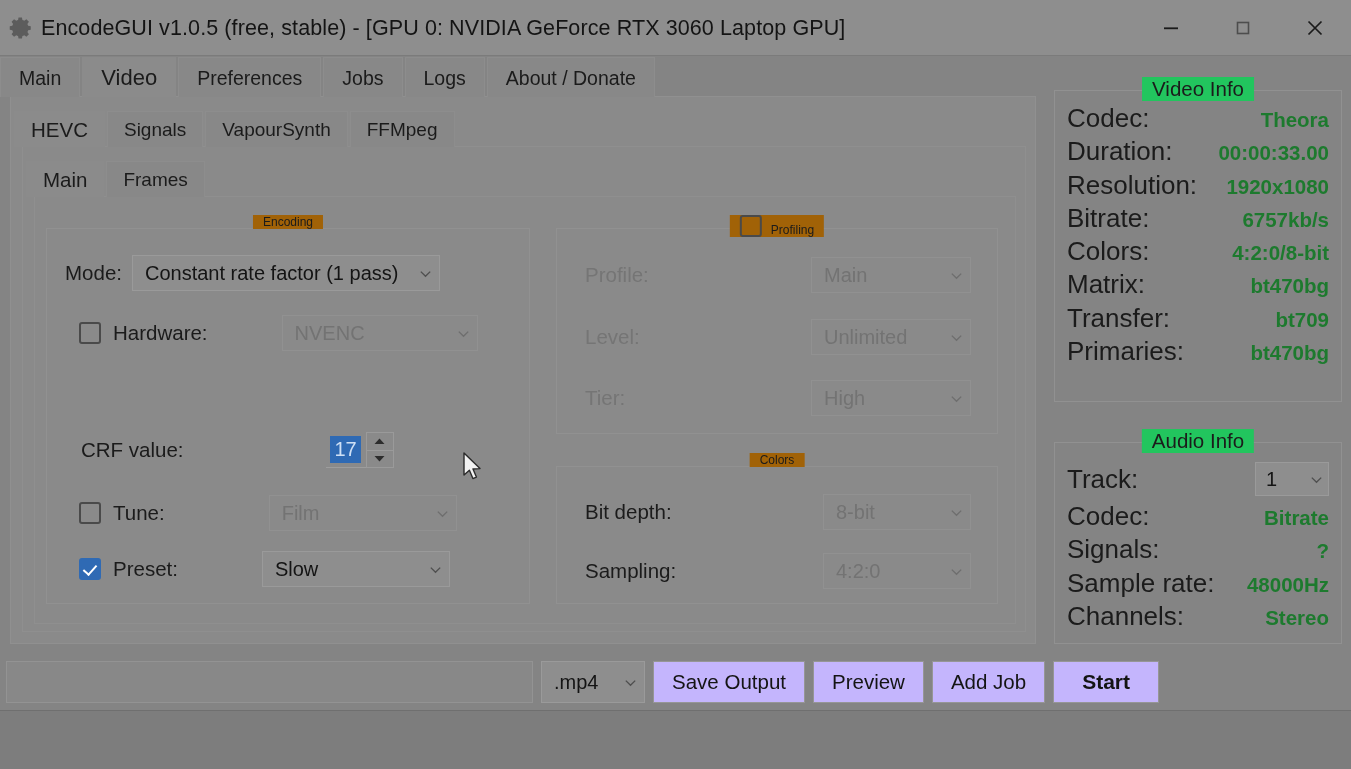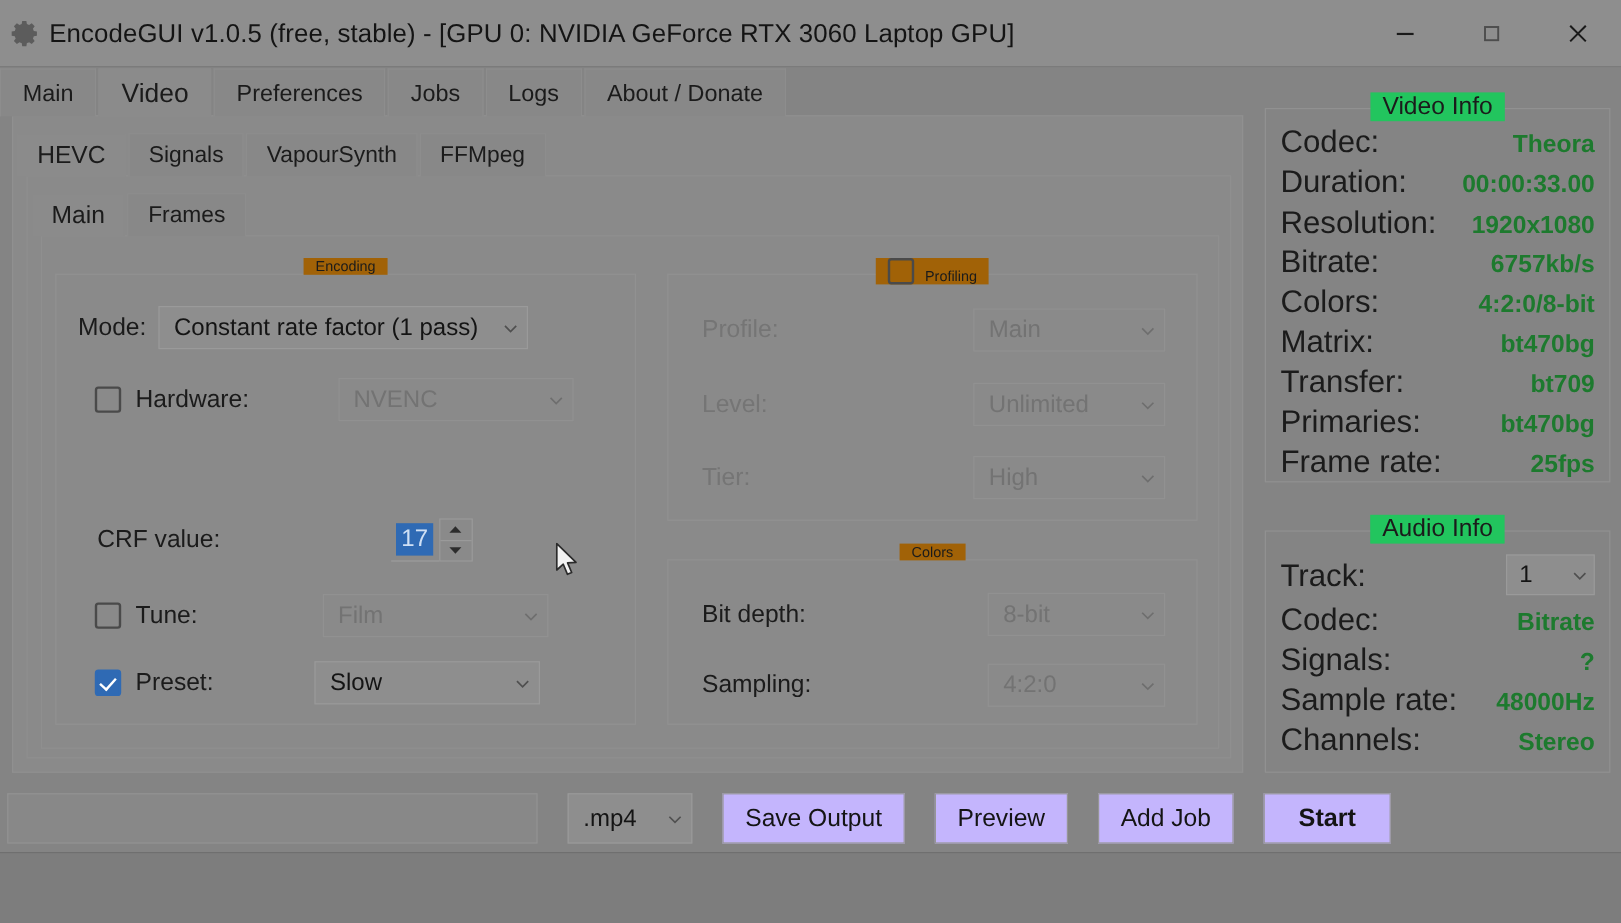--- a/index.html
+++ b/index.html
@@ -277,21 +277,21 @@
   }
   .inforow.track { align-items: center; height: 44px; }
 
   
   .bottombar {
     position: absolute;
     left: 0; top: 656px;
     width: 1165px; height: 52px;
     display: flex;
     align-items: center;
-    gap: 25px;
+    gap: 8px;
     padding: 0 6px;
     box-sizing: border-box;
   }
   .outfield {
     flex: 1 1 auto;
     height: 42px;
     background: #888888;
     border: 1px solid #939393;
     box-sizing: border-box;
   }
@@ -541,24 +541,20 @@
         <span class="v">bt470bg</span>
       </div>
       <div class="inforow">
         <span class="k">Transfer:</span>
         <span class="v">bt709</span>
       </div>
       <div class="inforow">
         <span class="k">Primaries:</span>
         <span class="v">bt470bg</span>
       </div>
-      <div class="inforow">
-        <span class="k">Frame rate:</span>
-        <span class="v">25fps</span>
-      </div>
     </div>
   </div>
 
   <div class="infopanel" id="audio-info">
     <div class="info-title">Audio Info</div>
     <div style="padding-top:14px;">
       <div class="inforow track">
         <span class="k">Track:</span>
         <div class="combo" style="width:74px; height:34px; padding:0 4px 0 10px;">
           <span class="cv">1</span>

